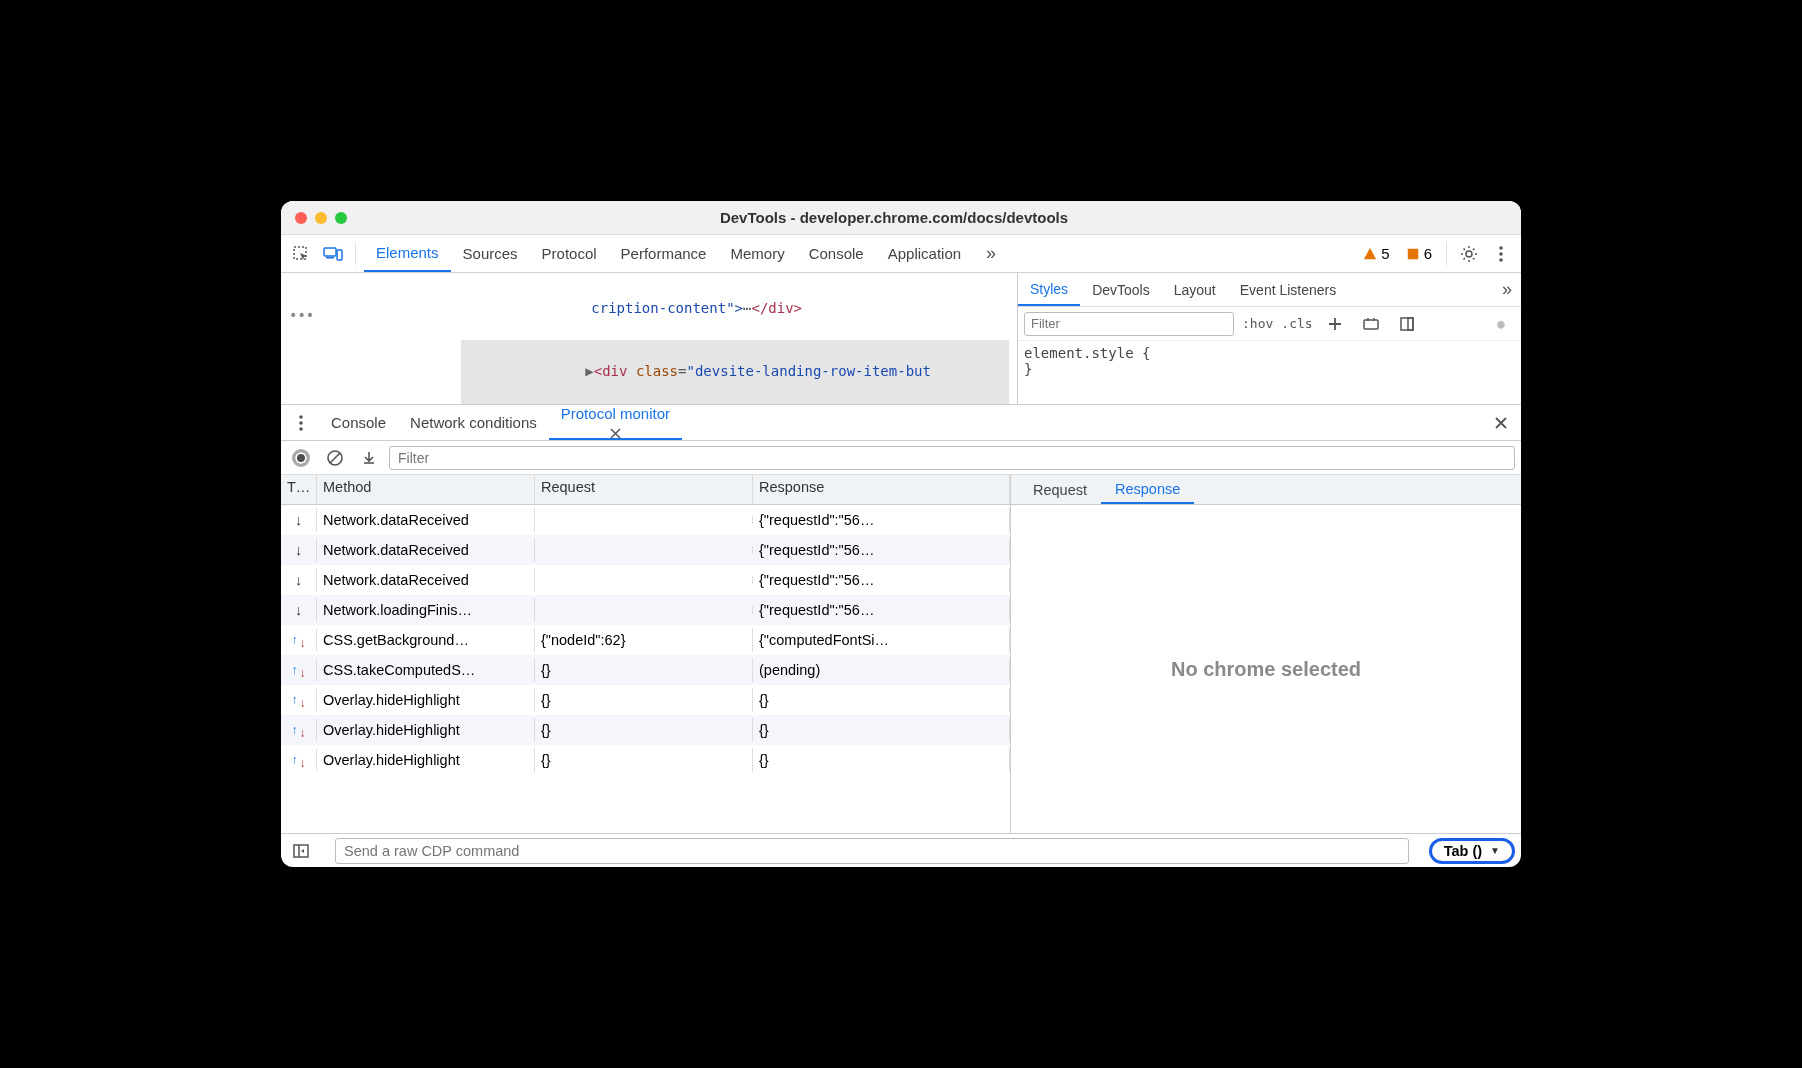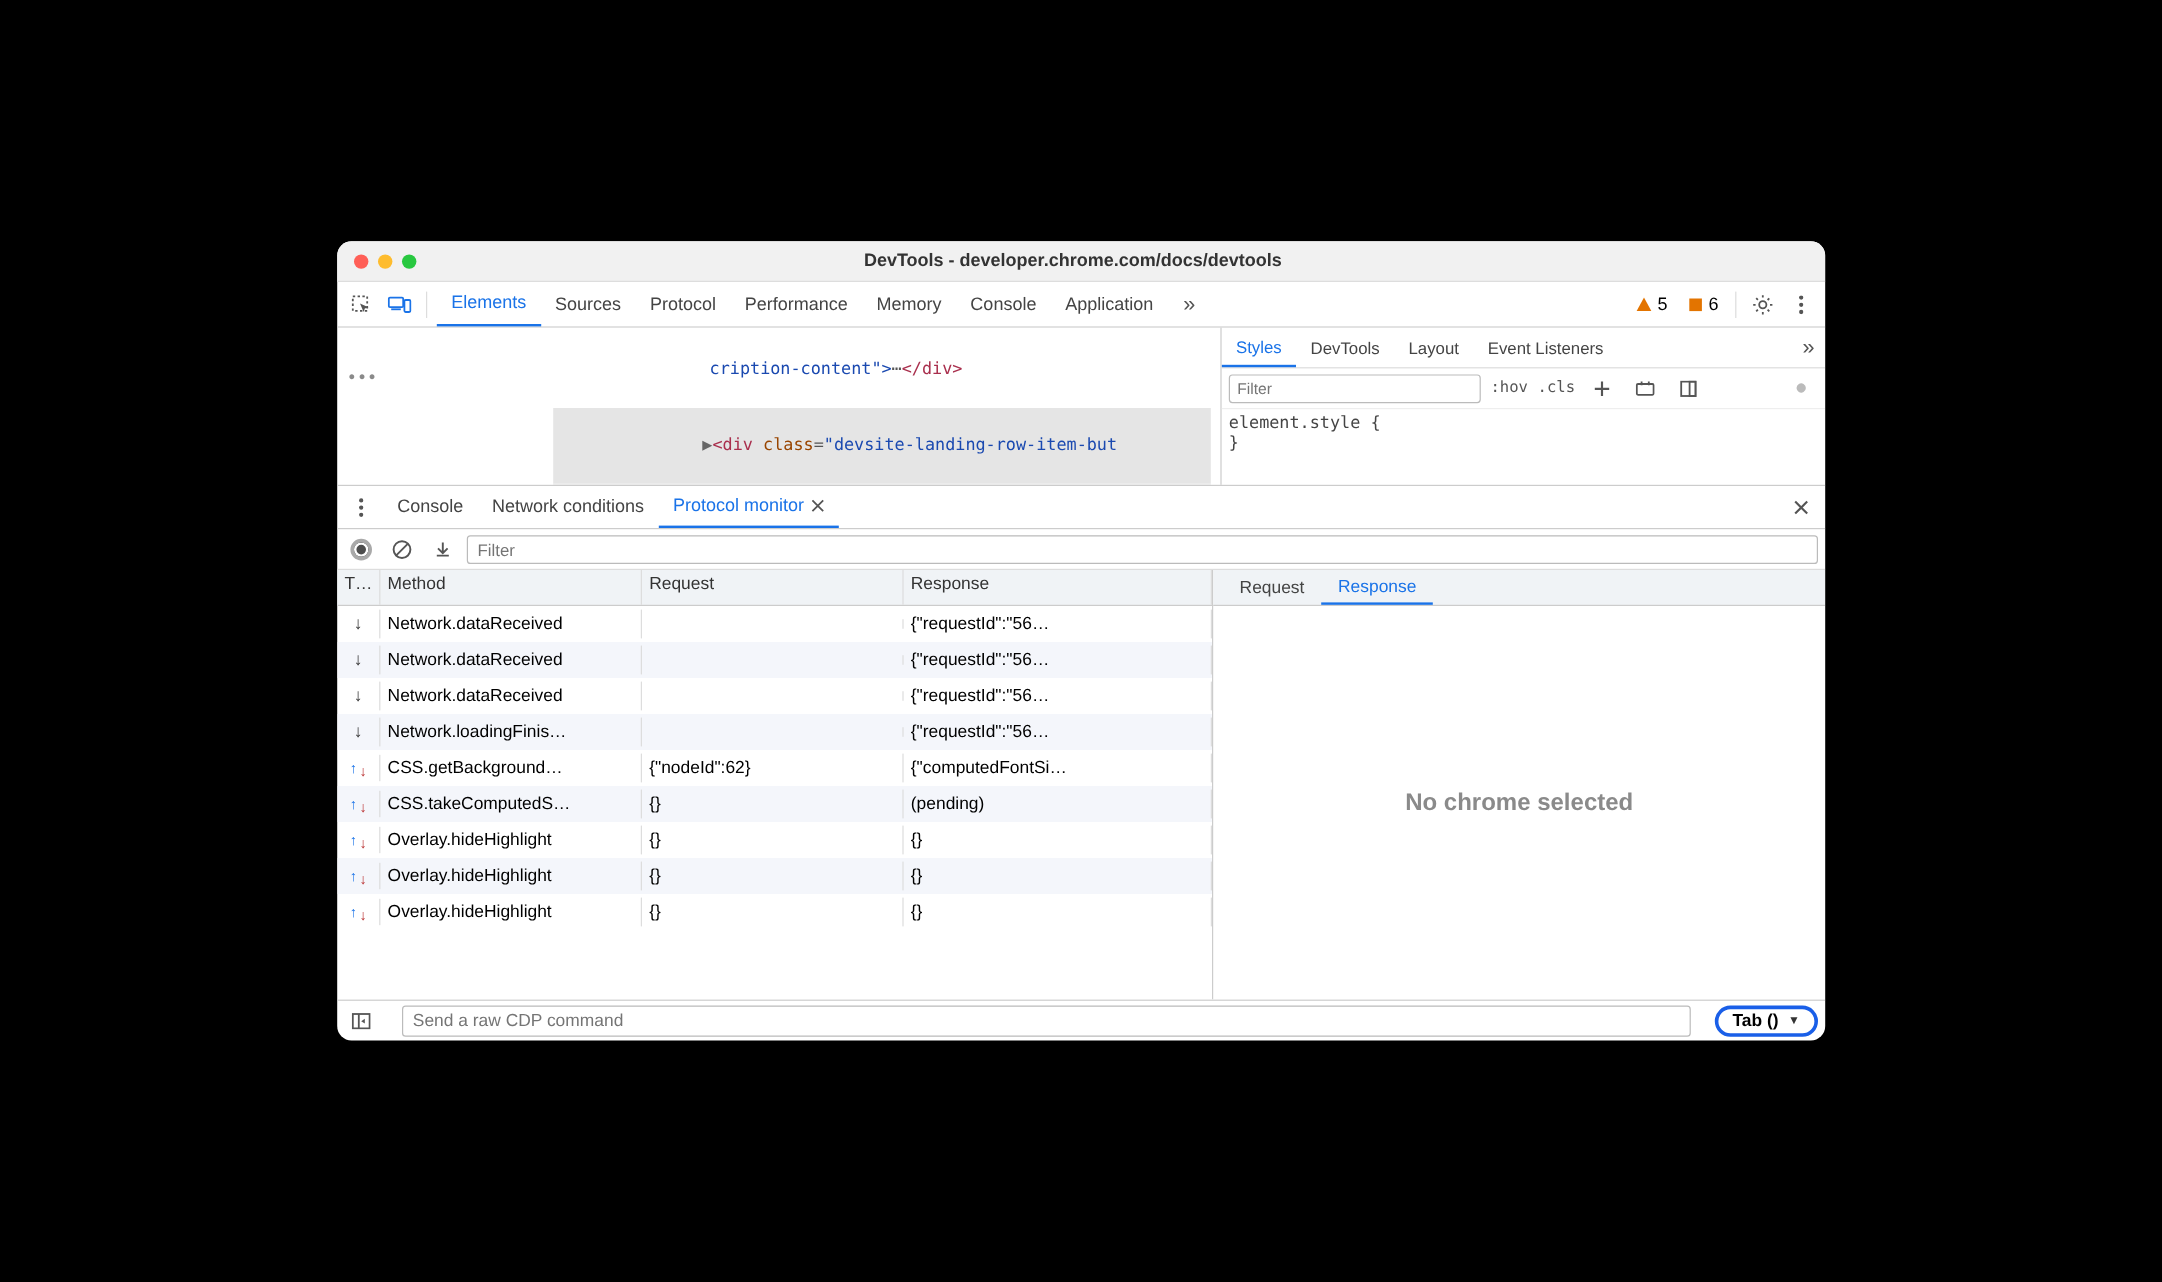--- a/index.html
+++ b/index.html
@@ -90,21 +90,21 @@
 .styles-tabs .stab { padding:0 12px; height:100%; display:flex; align-items:center; color:#444; cursor:pointer;}
 .styles-tabs .stab.active { color:#1a73e8; border-bottom:2px solid #1a73e8; }
 .styles-toolbar { display:flex; align-items:center; height:34px; padding:0 6px; gap:8px; border-bottom:1px solid #eee; font-family:Menlo,monospace; font-size:13px;}
 .styles-toolbar input { width: 210px; height:24px; border:1px solid #bbb; border-radius:3px; padding:0 6px; font-size:13px;}
 .styles-toolbar .st-text { color:#555; cursor:pointer; }
 .styles-body { padding:4px 6px; font-family: Menlo, monospace; font-size:14px; color:#444; }
 
 
 .drawer-tabs { display:flex; align-items:center; height:36px; border-bottom:1px solid #ccc; padding:0 6px; gap:4px; font-size:15px;}
 .drawer-tabs .dtab { padding:0 12px; height:100%; display:flex; align-items:center; color:#444; cursor:pointer; gap:6px;}
-.drawer-tabs .dtab.active { color:#1a73e8; border-bottom:2px solid #1a73e8; }
+.drawer-tabs .dtab.active { color:#1a73e8; border-bottom:2px solid #1a73e8;flex-direction:column; }
 .drawer-close { margin-left:auto; }
 
 
 .proto-toolbar { display:flex; align-items:center; height:34px; padding:0 6px; gap:6px; border-bottom:1px solid #ddd;}
 .proto-toolbar input { flex:1; height:24px; border:1px solid #bbb; border-radius:3px; padding:0 8px; font-size:14px;}
 .circle-record { width:18px; height:18px; border-radius:50%; background:#4d4d4d; border:3px solid #a9a9a9; box-shadow:inset 0 0 0 2px #fff;}
 
 
 .proto-split { flex:1; display:flex; overflow:hidden;}
 .proto-table { flex:1; display:flex; flex-direction:column; font-size:14.5px; border-right:1px solid #ccc;}

